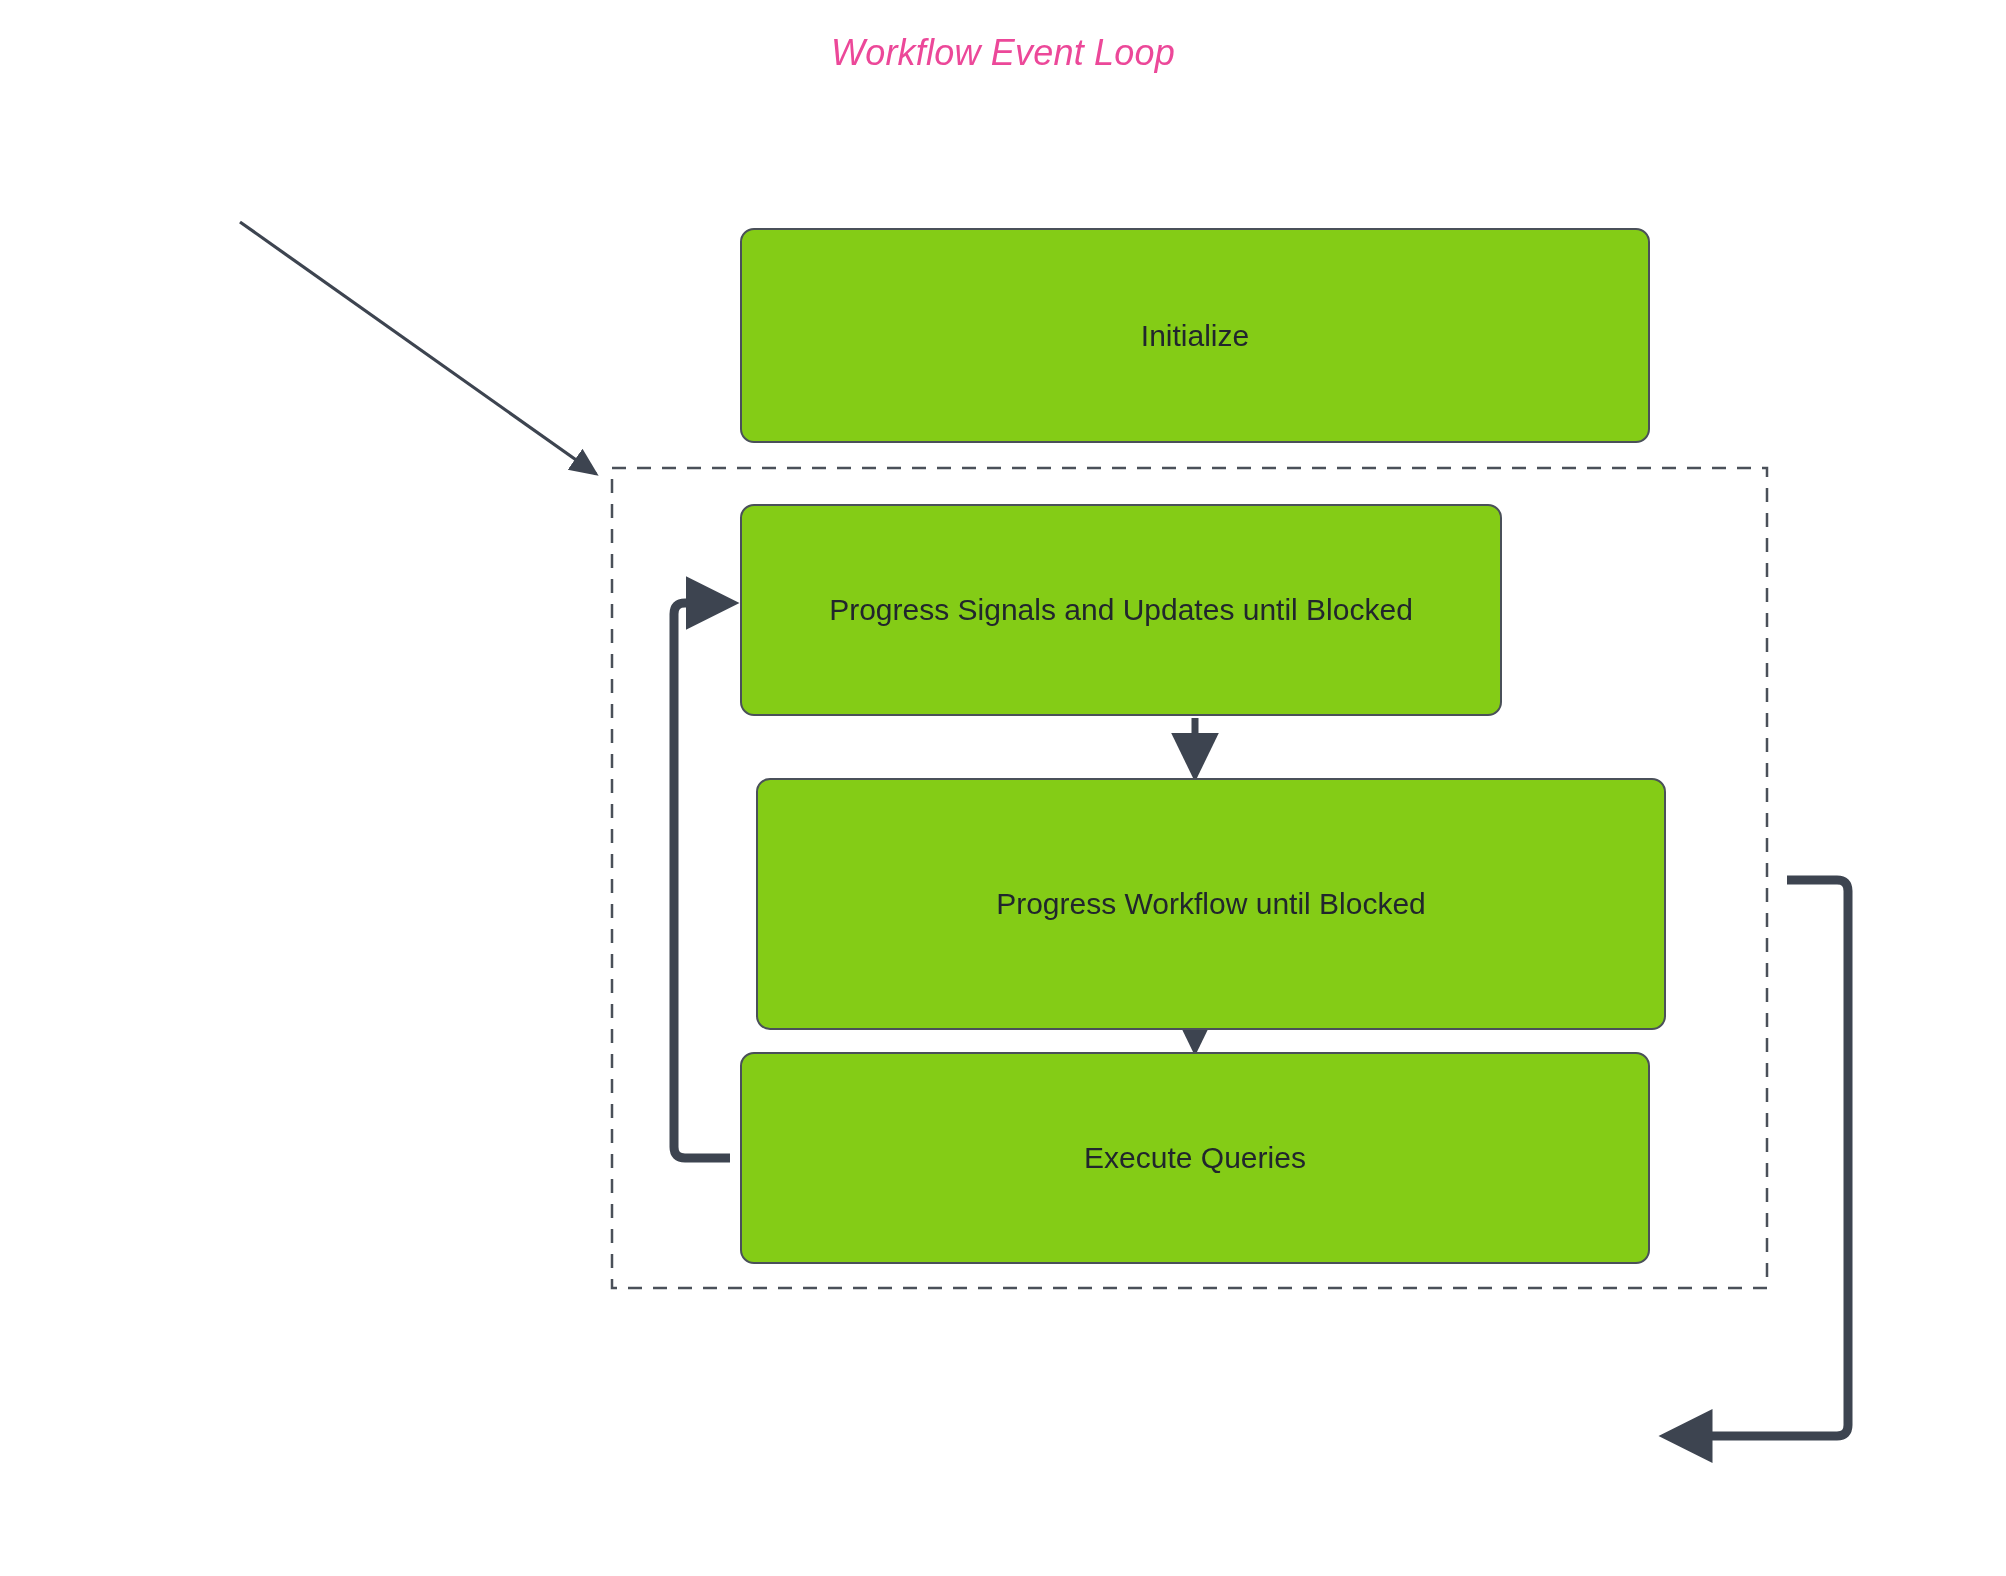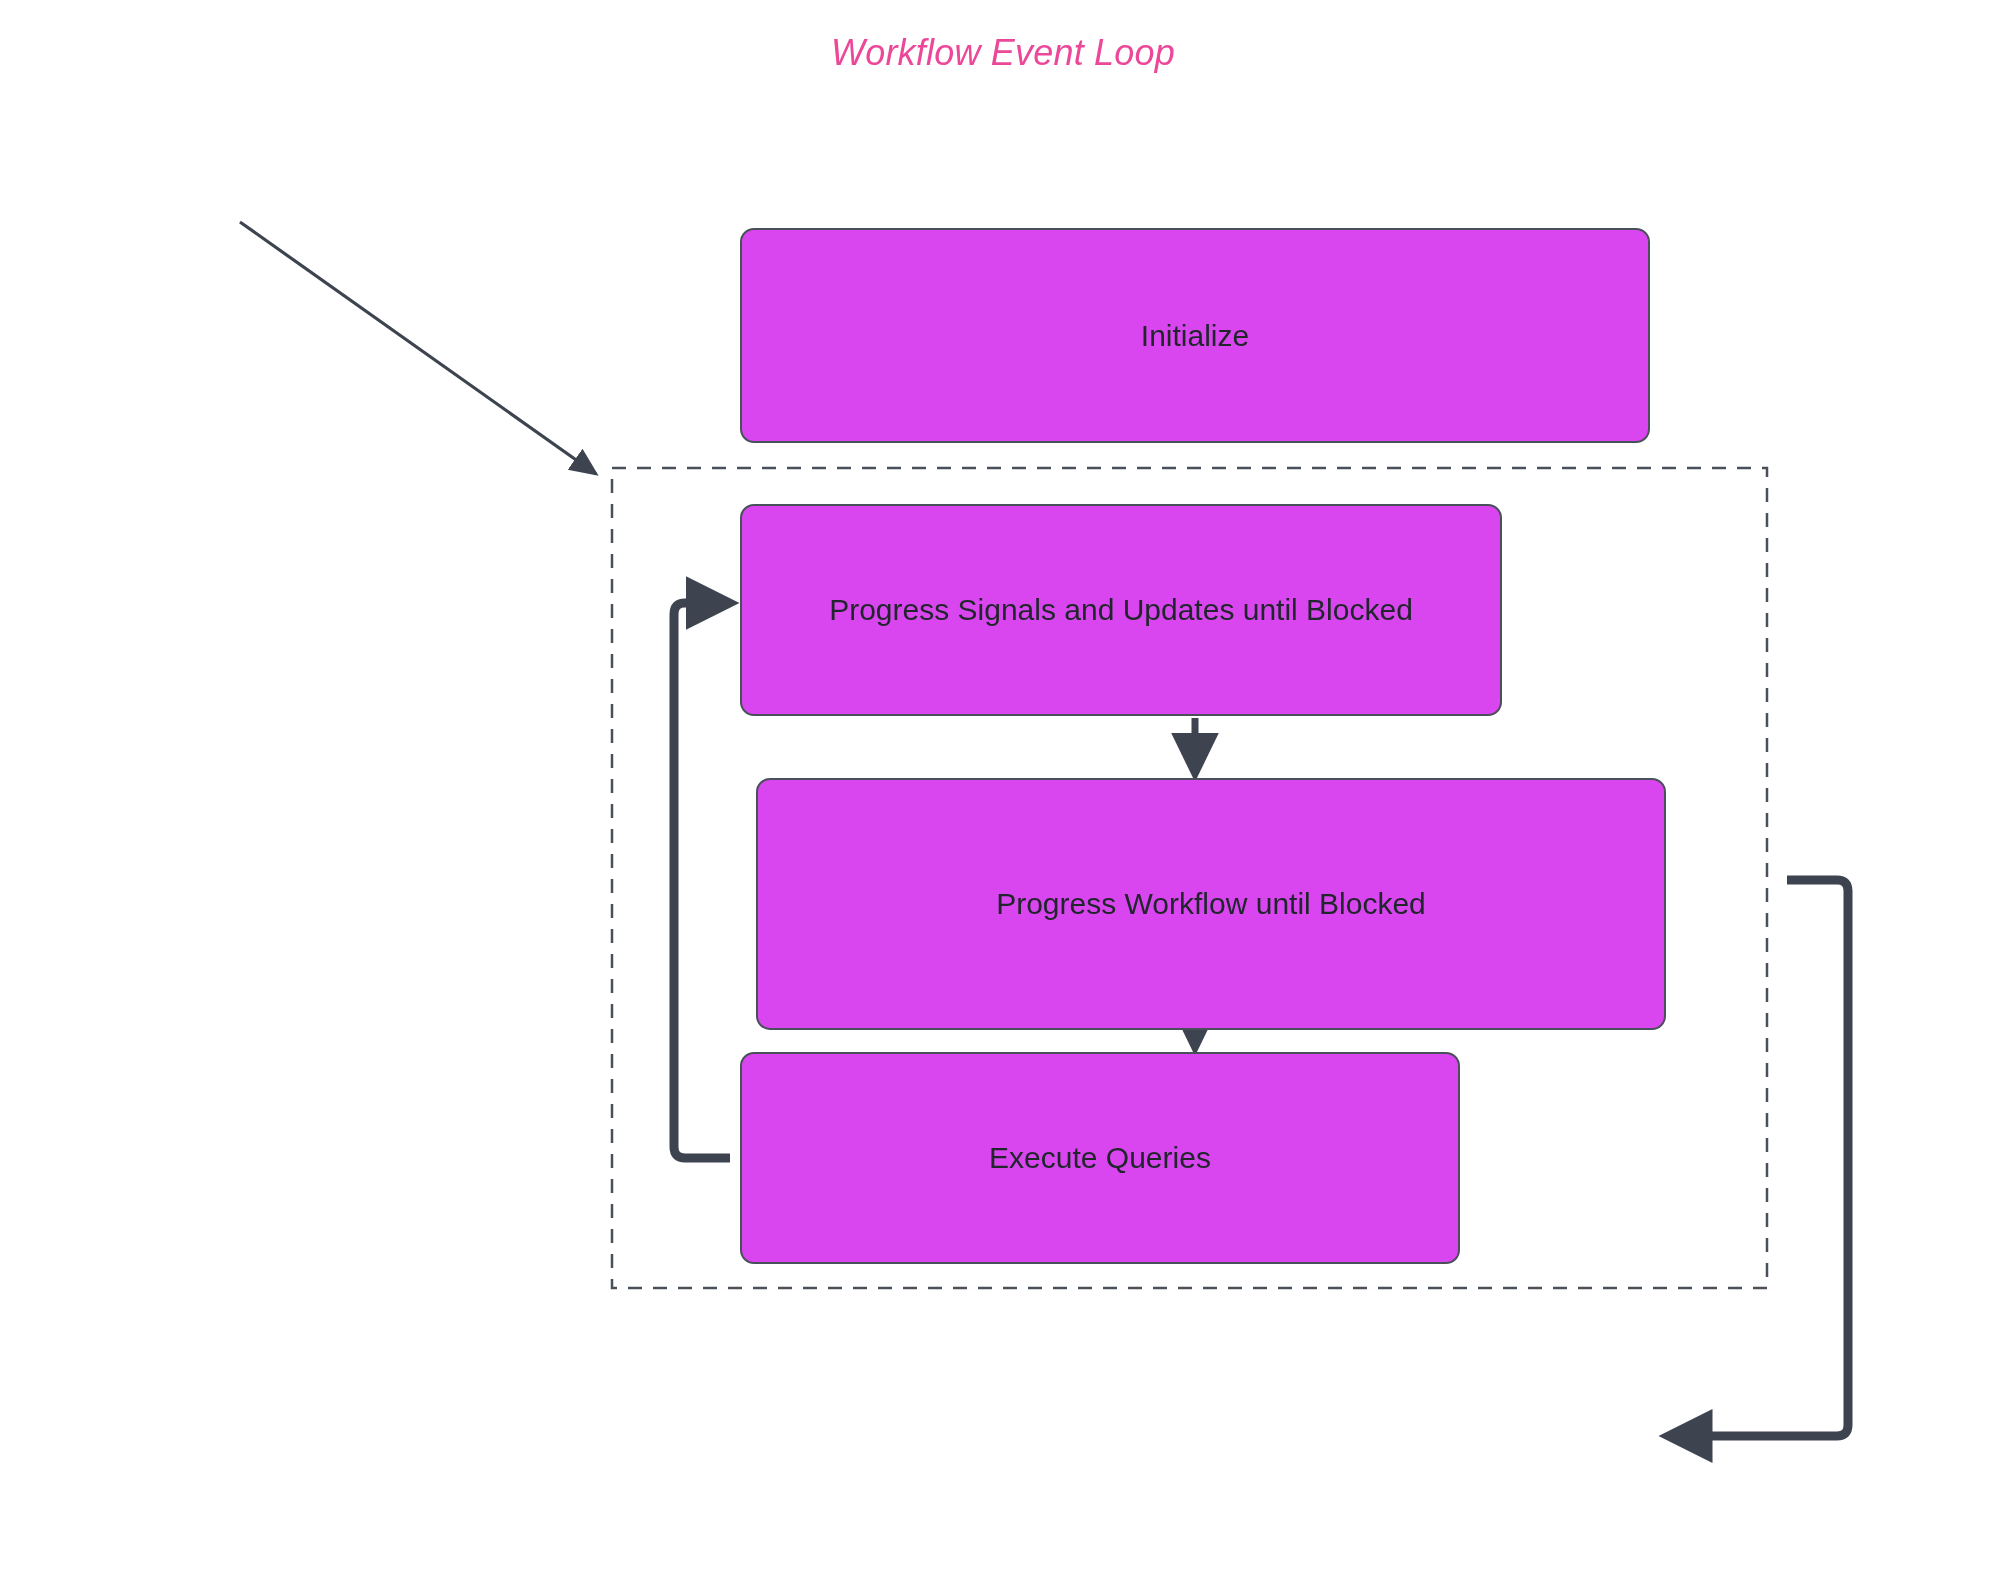--- a/index.html
+++ b/index.html
@@ -34,21 +34,21 @@
     font-style: italic;
     color: #ec4899;
     font-family: "Liberation Sans", sans-serif;
     letter-spacing: 0.2px;
   }
   .node-box {
     position: absolute;
     box-sizing: border-box;
     border: 2px solid #4a5059;
     border-radius: 14px;
-    background: #d946ef;
+    background: #84cc16;
     display: flex;
     align-items: center;
     justify-content: center;
   }
   .node-label {
     font-size: 30px;
     color: #21262d;
     font-family: "Liberation Sans", sans-serif;
     text-align: center;
     line-height: 1.25;
@@ -102,18 +102,18 @@
   </div>
 
   <div class="node-box" style="left:740px; top:504px; width:762px; height:212px;">
     <span class="node-label">Progress Signals and Updates until Blocked</span>
   </div>
 
   <div class="node-box" style="left:756px; top:778px; width:910px; height:252px;">
     <span class="node-label">Progress Workflow until Blocked</span>
   </div>
 
-  <div class="node-box" style="left:740px; top:1052px; width:720px; height:212px;">
+  <div class="node-box" style="left:740px; top:1052px; width:910px; height:212px;">
     <span class="node-label">Execute Queries</span>
   </div>
 
 
 </div>
 
 </body></html>

